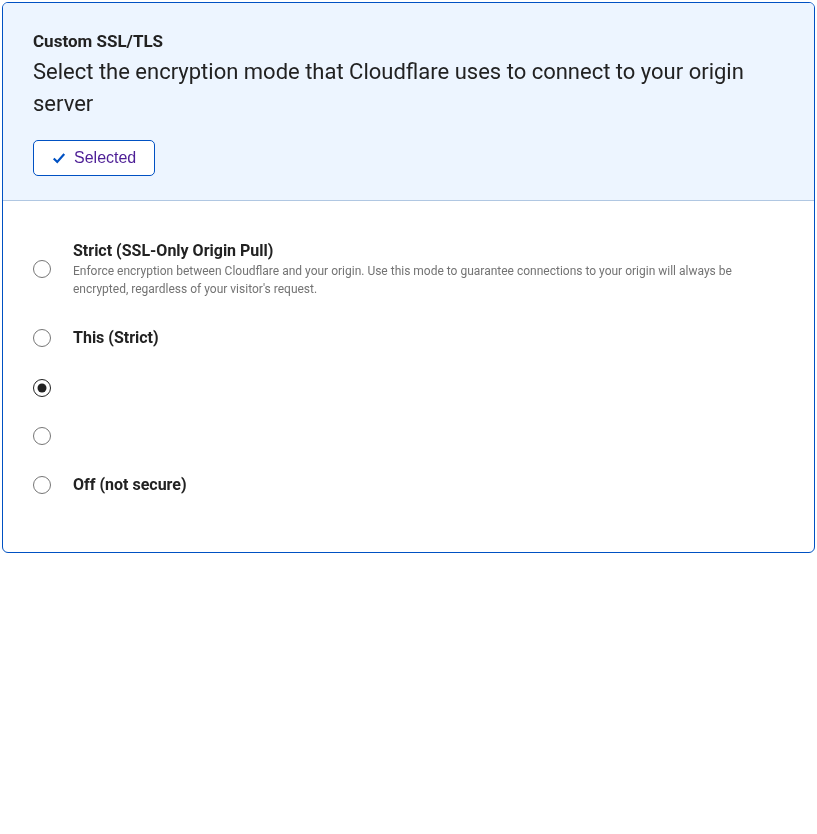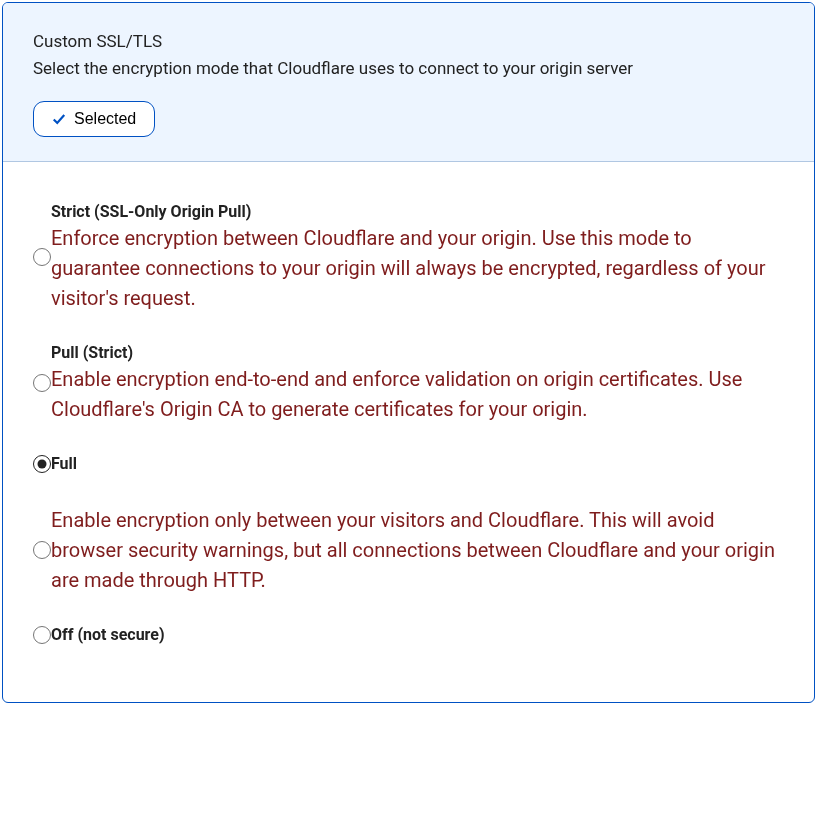--- a/index.html
+++ b/index.html
@@ -21,55 +21,56 @@
       overflow: hidden;
       background: #fff;
     }
     .card-header {
       background: #edf5ff;
       padding: 28px 30px 24px 30px;
       border-bottom: 1px solid #b0c7e2;
     }
     .card-title {
       font-size: 17px;
-      font-weight: 400;
+      font-weight: 700;
       color: #222;
       margin-bottom: 5px;
     }
     .card-subtitle {
-      font-size: 17px;
+      font-size: 22px;
       color: #222;
       line-height: 1.45;
       margin-bottom: 20px;
     }
     .selected-button {
       display: inline-flex;
       align-items: center;
       gap: 8px;
       padding: 8px 18px;
       border: 1px solid #0051c3;
-      border-radius: 11px;
+      border-radius: 5px;
       background: #fff;
-      color: #000000;
+      color: #4c1d95;
       font-size: 16px;
       cursor: pointer;
     }
     .selected-button svg {
       width: 14px;
       height: 14px;
       stroke: #0051c3;
       stroke-width: 2.5;
       fill: none;
     }
     .card-body {
       padding: 40px 30px 40px 30px;
     }
     .option-row {
       display: flex;
       align-items: center;
+      gap: 22px;
       margin-bottom: 30px;
     }
     .option-row:last-child {
       margin-bottom: 16px;
     }
     .radio-wrapper {
       flex-shrink: 0;
       width: 18px;
       display: flex;
       align-items: center;
@@ -103,22 +104,22 @@
     .option-content {
       flex: 1;
     }
     .option-title {
       font-weight: 700;
       font-size: 16px;
       color: #222;
       margin-bottom: 2px;
     }
     .option-desc {
-      font-size: 20px;
-      color: #7f1d1d;
+      font-size: 12px;
+      color: #737373;
       line-height: 1.5;
     }
   </style>
 </head>
 <body>
 
 <div class="card">
   <div class="card-header">
     <div class="card-title">Custom SSL/TLS</div>
     <div class="card-subtitle">Select the encryption mode that Cloudflare uses to connect to your origin server</div>
@@ -139,40 +140,37 @@
         <div class="option-title">Strict (SSL-Only Origin Pull)</div>
         <div class="option-desc">Enforce encryption between Cloudflare and your origin. Use this mode to guarantee connections to your origin will always be encrypted, regardless of your visitor's request.</div>
       </span>
     </label>
 
     <label class="option-row">
       <span class="radio-wrapper">
         <input type="radio" name="sslmode" style="">
       </span>
       <span class="option-content">
-        <div class="option-title">Pull (Strict)</div>
-        <div class="option-desc">Enable encryption end-to-end and enforce validation on origin certificates. Use Cloudflare's Origin CA to generate certificates for your origin.</div>
+        <div class="option-title">This (Strict)</div>
       </span>
     </label>
 
     <label class="option-row">
       <span class="radio-wrapper">
         <input type="radio" name="sslmode" checked="" style="">
       </span>
       <span class="option-content">
-        <div class="option-title">Full</div>
       </span>
     </label>
 
     <label class="option-row">
       <span class="radio-wrapper">
         <input type="radio" name="sslmode" style="">
       </span>
       <span class="option-content">
-        <div class="option-desc">Enable encryption only between your visitors and Cloudflare. This will avoid browser security warnings, but all connections between Cloudflare and your origin are made through HTTP.</div>
       </span>
     </label>
 
     <label class="option-row">
       <span class="radio-wrapper">
         <input type="radio" name="sslmode" style="">
       </span>
       <span class="option-content">
         <div class="option-title">Off (not secure)</div>
       </span>

